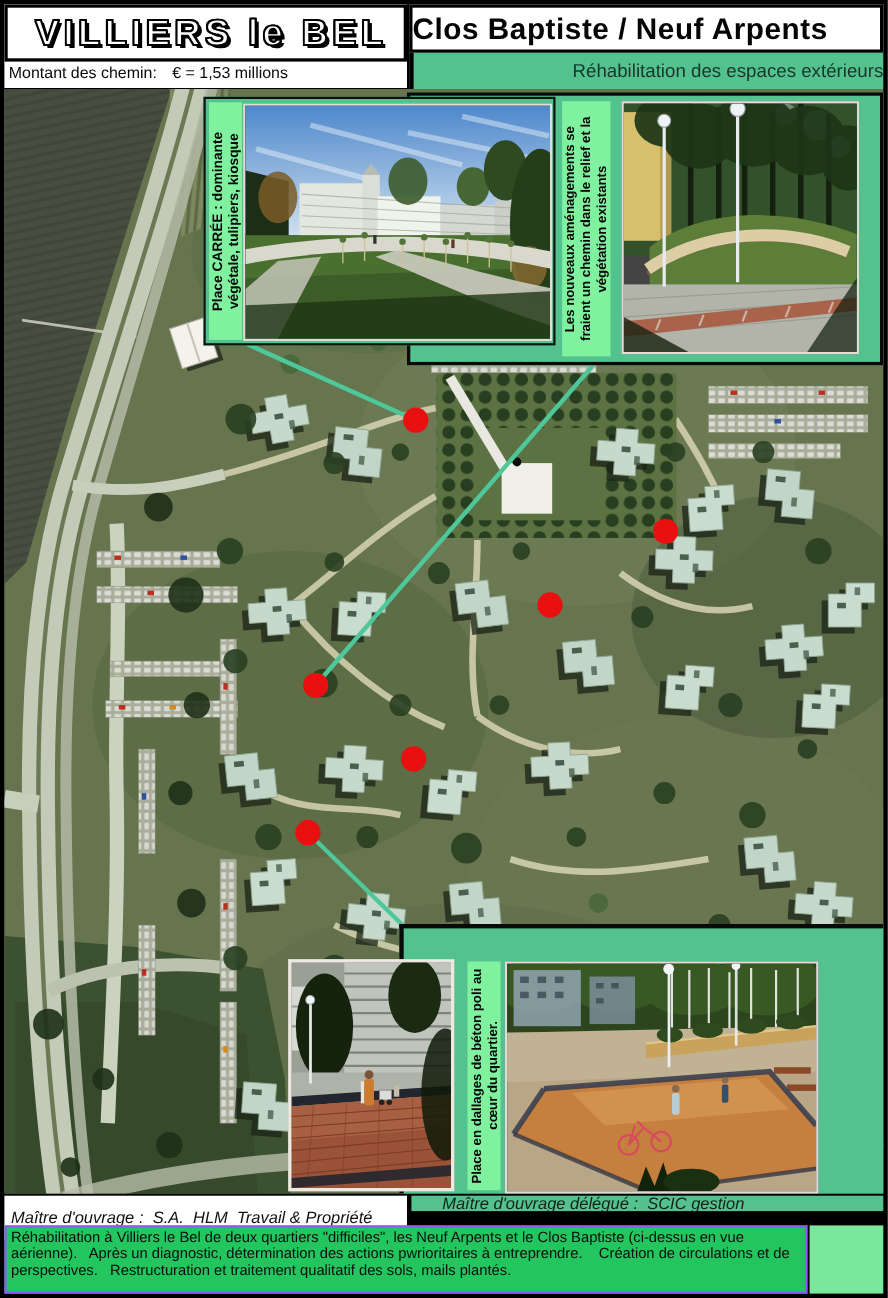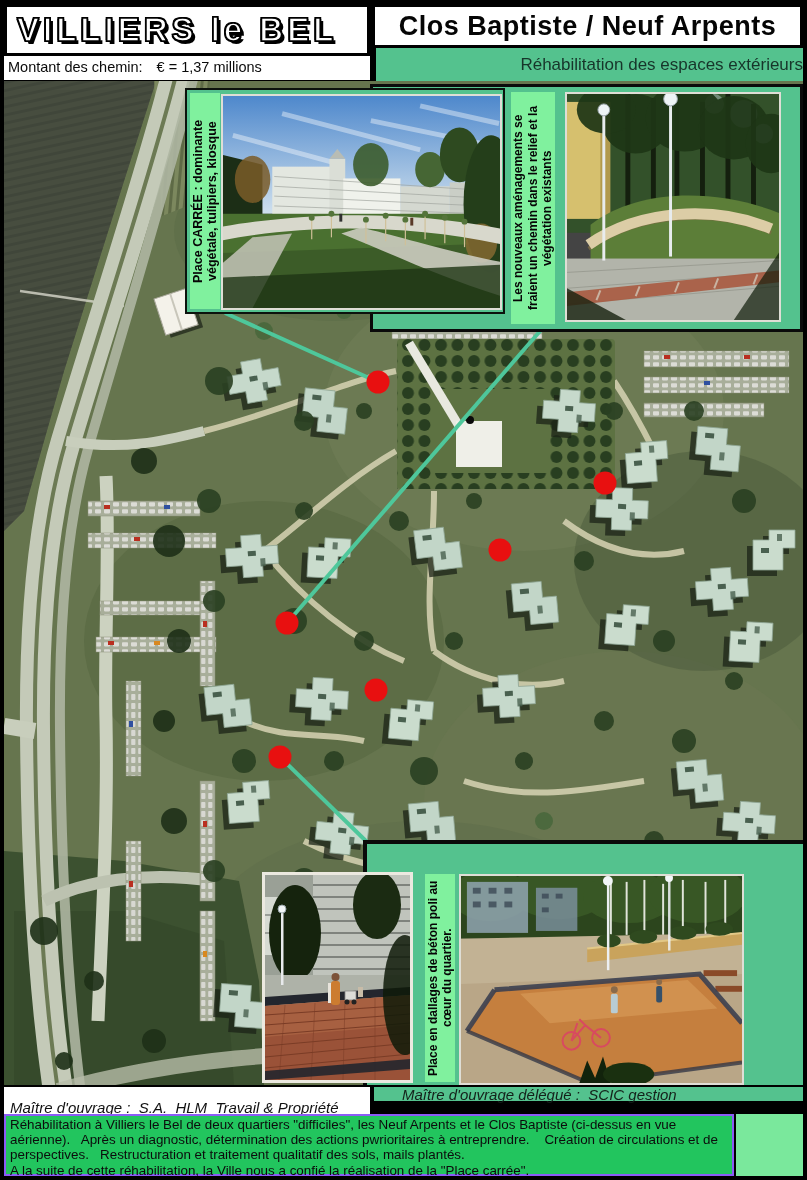--- a/index.html
+++ b/index.html
@@ -2,29 +2,29 @@
 <html><head>
 <meta charset="utf-8">
 <style>
   * { margin:0; padding:0; box-sizing:border-box; }
   body { background:#666; font-family:"Liberation Sans", sans-serif; }
   .page { position:relative; width:807px; height:1180px; background:#000; overflow:hidden; }
 
   
   .hdr-left-bg { position:absolute; left:4px; top:4px; width:366px; height:76px; background:#fff; }
   .box-city { position:absolute; left:4px; top:4px; width:366px; height:52px; background:#fff;
-              border:3px solid #000; display:flex; align-items:center; padding-left:10px; }
+              border:3px solid #000; display:flex; align-items:center; padding-left:10px;justify-content:center; }
   .city-title { font-size:33px; font-weight:bold; letter-spacing:4px; color:#fff;
                 -webkit-text-stroke:1.6px #000;
                 text-shadow:3px 3px 0 #000, 1px 1px 0 #000, -1px -1px 0 #000, 1px -1px 0 #000, -1px 1px 0 #000;
                 white-space:nowrap; }
   .montant { position:absolute; left:8px; top:59px; width:360px; height:20px; display:flex; gap:14px;
              font-size:14.5px; color:#0a0a0a; white-space:pre; }
   .box-project { position:absolute; left:372px; top:4px; width:431px; height:44px; background:#fff;
-                 border:3px solid #000; display:flex; align-items:center; justify-content:center; }
+                 border:3px solid #000; display:flex; align-items:center; }
   .project-title { font-size:27px; font-weight:bold; color:#050505; white-space:nowrap; letter-spacing:0.5px; }
   .banner { position:absolute; left:372px; top:48px; width:431px; height:33px; background:#54c28e;
             border-left:4px solid #000; display:flex; align-items:center; justify-content:flex-end; }
   .banner-text { font-size:17px; color:#17352a; }
 
   
   .main { position:absolute; left:4px; top:81px; width:799px; height:1004px; z-index:1; background:#66754e; }
   .main svg.aerial { display:block; width:799px; height:1004px; }
 
   #map-annotations { position:absolute; left:0; top:0; width:807px; height:1180px; z-index:2; pointer-events:none; }
@@ -67,21 +67,21 @@
 <body>
 
 <div class="page">
 
   <div class="hdr-left-bg"></div>
   <div class="box-city">
     <div class="city-title">VILLIERS le BEL</div>
   </div>
   <div class="montant">
     <span>Montant des chemin:</span>
-    <span>€ = 1,37 millions</span>
+    <span>€ = 1,53 millions</span>
   </div>
   <div class="box-project">
     <div class="project-title">Clos Baptiste / Neuf Arpents</div>
   </div>
   <div class="banner">
     <div class="banner-text">Réhabilitation des espaces extérieurs</div>
   </div>
 
   <div class="main">
     <svg class="aerial" viewBox="0 0 799 1004" preserveAspectRatio="none">
@@ -583,17 +583,16 @@
   </div>
 
   <div class="f-left">
     <span class="f-italic">Maître d'ouvrage :  S.A.  HLM  Travail &amp; Propriété</span>
   </div>
   <div class="f-right">
     <span class="f-italic">Maître d'ouvrage délégué :  SCIC gestion</span>
   </div>
   <div class="desc-box">
     <div class="desc-line">Réhabilitation à Villiers le Bel de deux quartiers "difficiles", les Neuf Arpents et le Clos Baptiste (ci-dessus en vue aérienne).   Après un diagnostic, détermination des actions pwrioritaires à entreprendre.    Création de circulations et de perspectives.   Restructuration et traitement qualitatif des sols, mails plantés.</div>
-    <div class="desc-line">A la suite de cette réhabilitation, la Ville nous a confié la réalisation de la "Place carrée".</div>
   </div>
   <div class="desc-green"></div>
 
 </div>
 
 </body></html>

